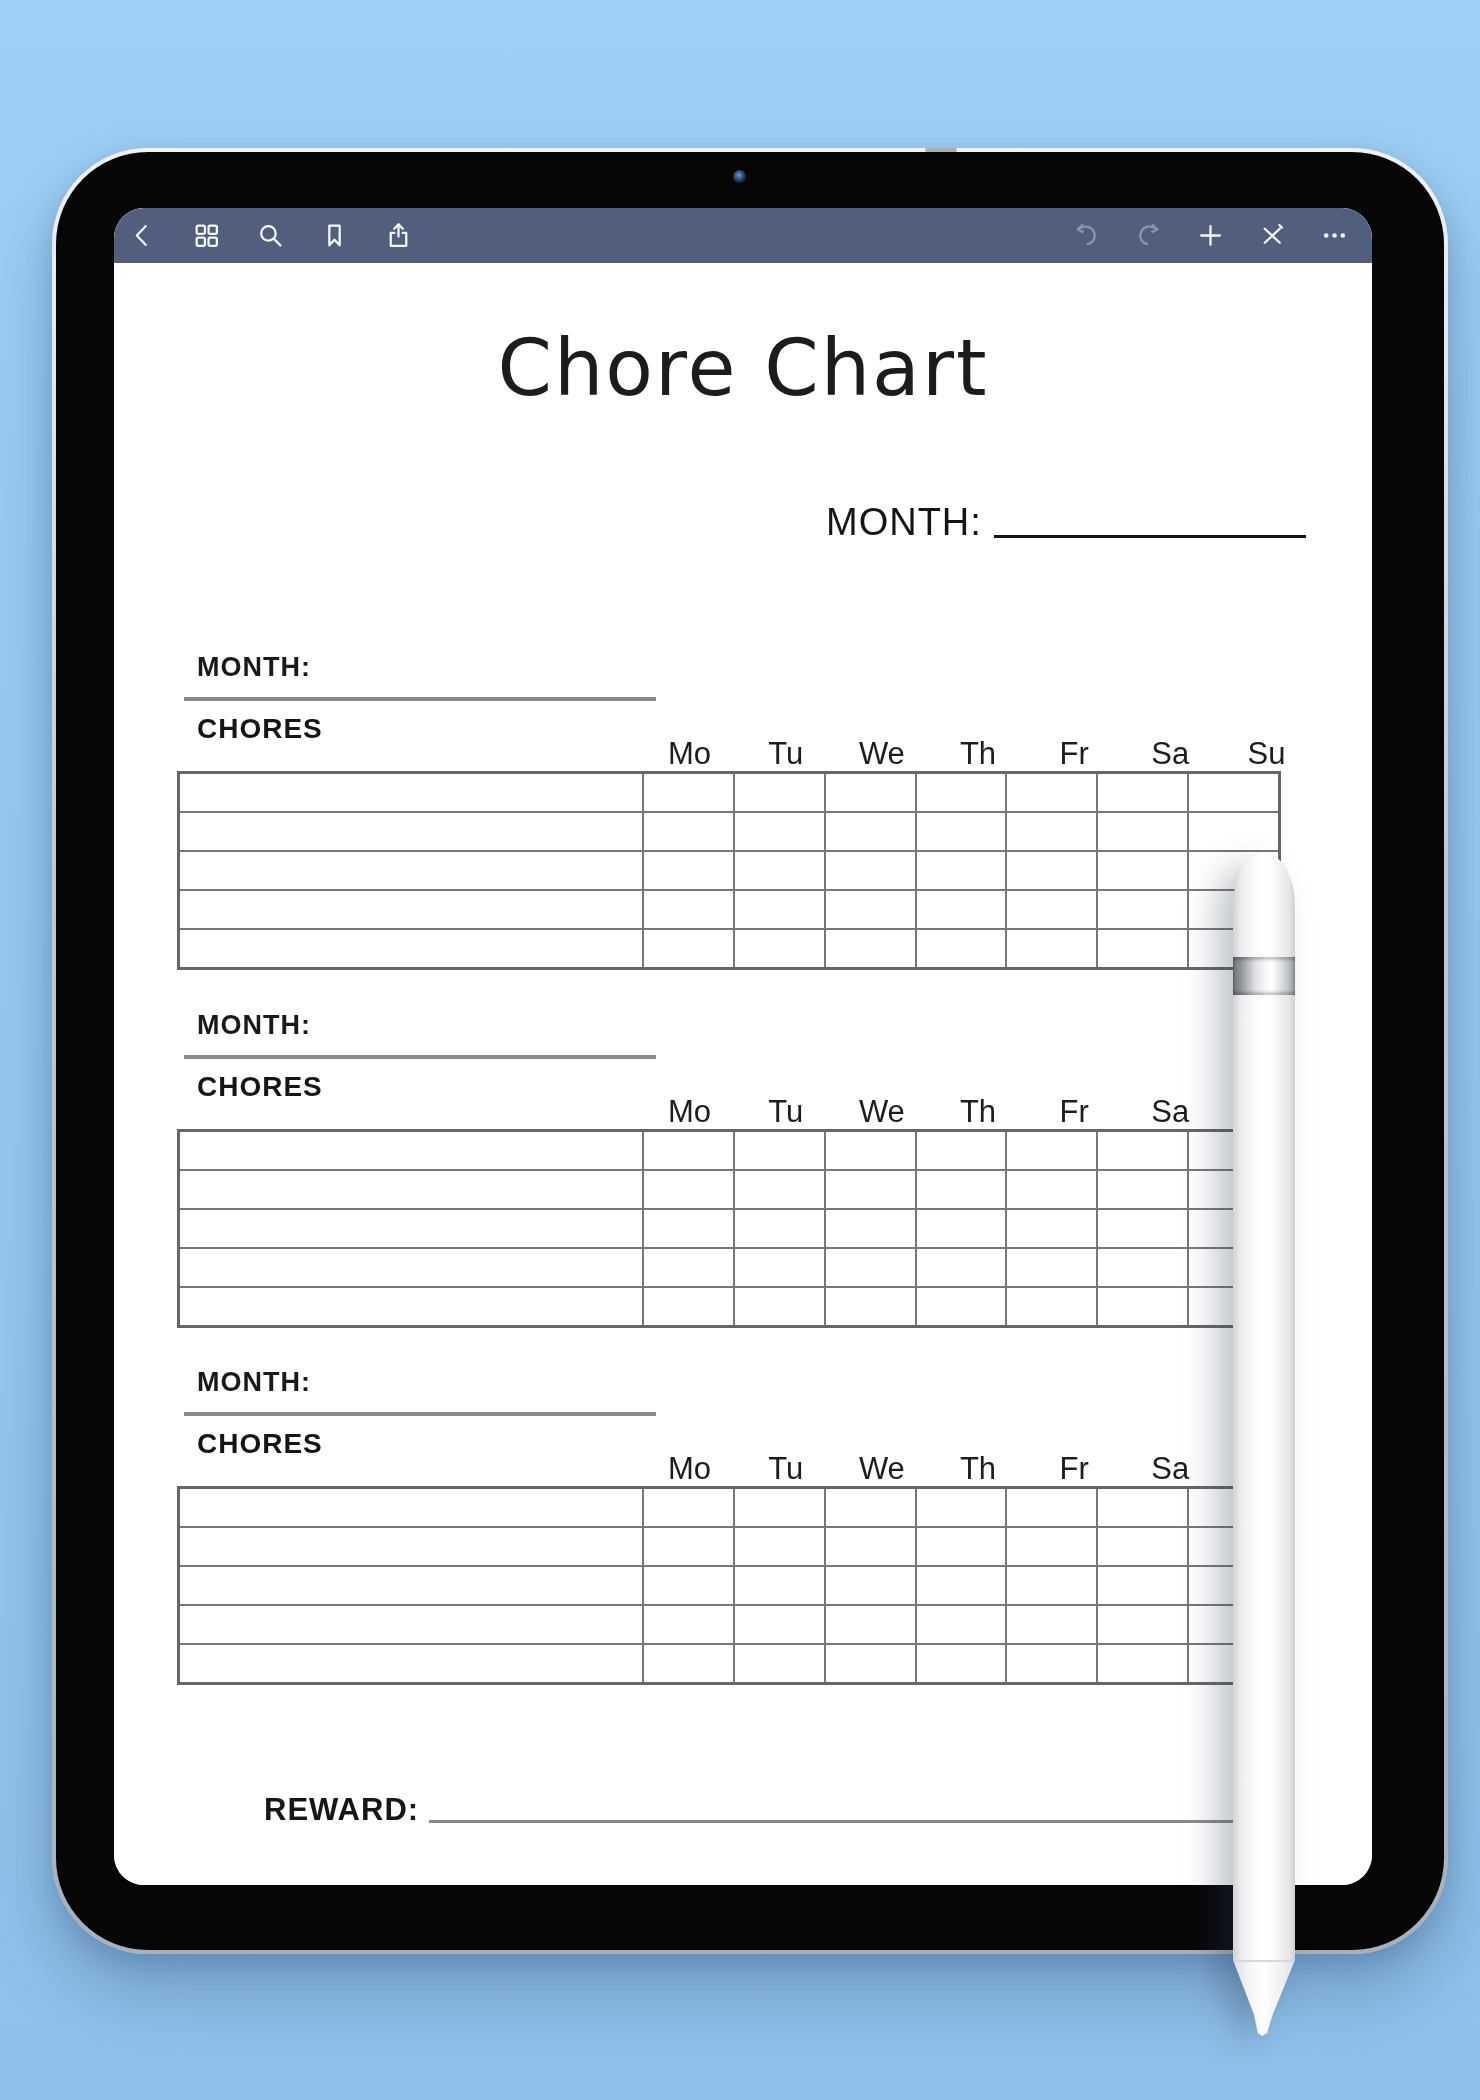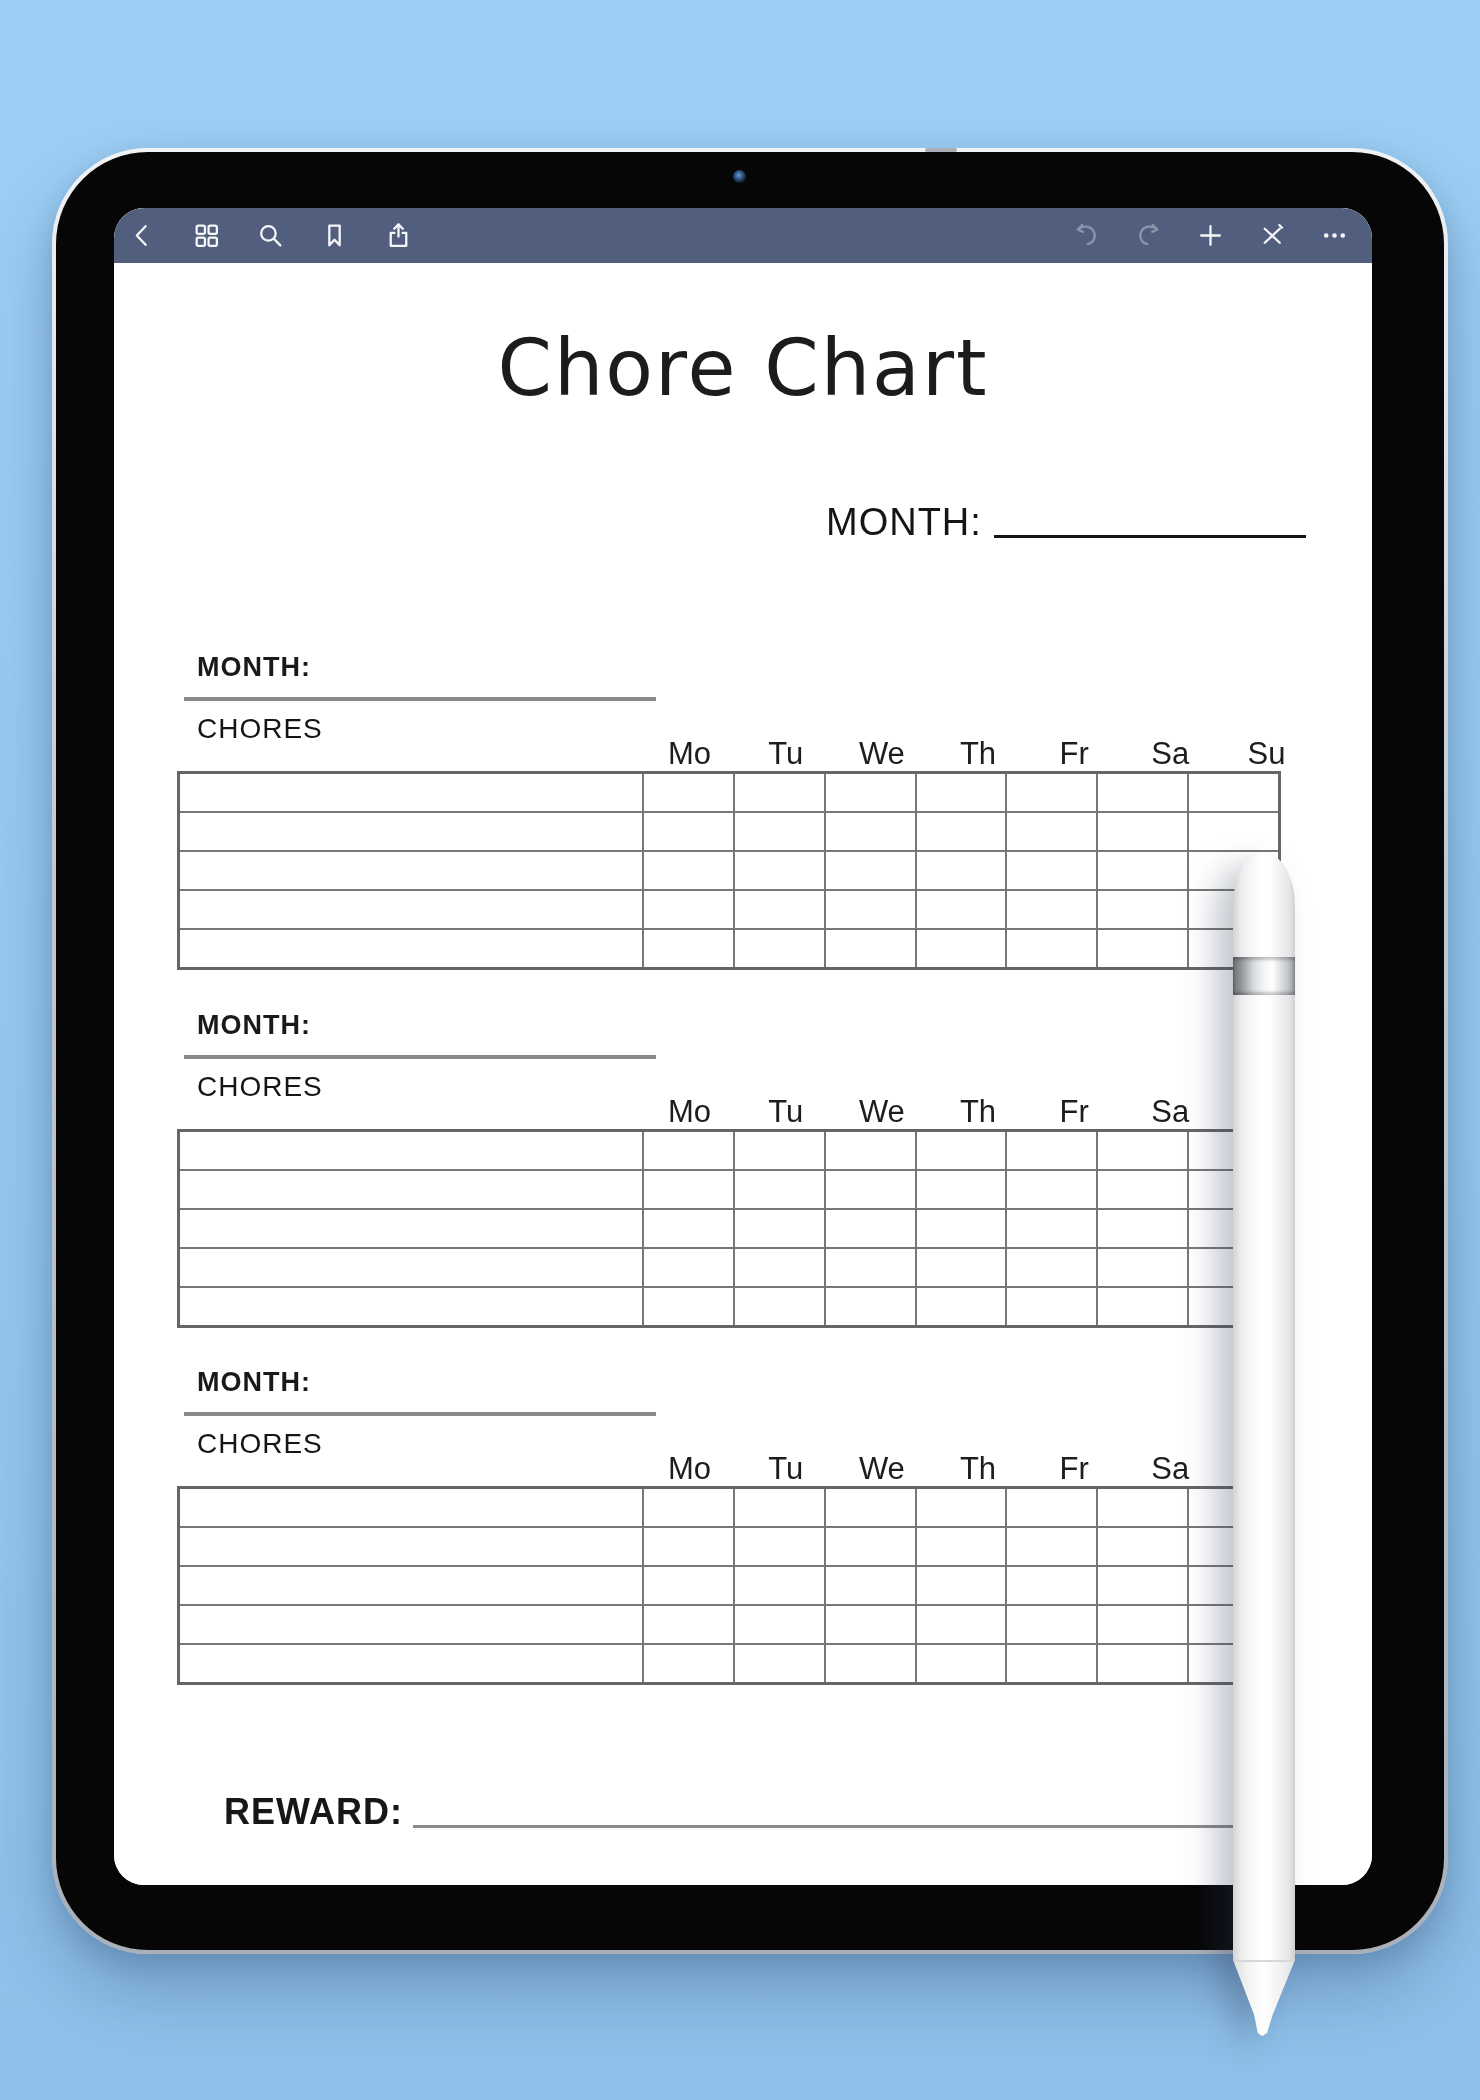--- a/index.html
+++ b/index.html
@@ -52,34 +52,34 @@
   }
   .top-month{position:absolute;left:712px;top:240px;display:flex;align-items:flex-end;}
   .top-month .lbl{font-size:38px;font-weight:500;letter-spacing:1px;color:#151515;line-height:1;}
   .top-month .line{width:312px;height:0;border-bottom:3px solid #151515;margin-left:12px;margin-bottom:3px;position:relative;}
   .blank-text{position:absolute;left:4px;bottom:2px;font-size:26px;color:#222;white-space:nowrap;}
   
   .section{position:absolute;left:63px;width:1104px;height:320px;}
   .sec-1{top:390px;} .sec-2{top:748px;} .sec-3{top:1105px;}
   .sec-month{position:absolute;left:20px;top:0;font-size:27px;font-weight:600;letter-spacing:1px;color:#191919;line-height:1.1;}
   .sec-line{position:absolute;left:7px;top:44px;width:472px;height:4px;background:#8a8a8a;}
-  .sec-chores{position:absolute;left:20px;top:60px;font-size:28px;font-weight:400;letter-spacing:1px;color:#151515;}
+  .sec-chores{position:absolute;left:20px;top:60px;font-size:28px;font-weight:700;letter-spacing:1px;color:#151515;}
   .day-row{position:absolute;left:483px;top:80px;width:636px;height:36px;display:flex;align-items:flex-end;gap:37px;}
   .day-row span{flex:1;text-align:center;font-size:31px;color:#1d1d1d;line-height:1;}
   .grid-table{
     position:absolute;left:0;top:118px;width:1104px;box-sizing:border-box;
     border:3px solid #666666;background:#fff;
   }
   .trow{display:grid;grid-template-columns:462px repeat(7,1fr);height:37px;border-top:2px solid #777777;}
   .trow:first-child{border-top:none;}
   .cell{border-left:2px solid #777777;}
   .cell.chore{border-left:none;}
   
   .reward-row{position:absolute;left:110px;top:1531px;display:flex;align-items:flex-end;}
-  .reward-row .lbl{font-size:36px;font-weight:700;letter-spacing:1px;color:#171717;line-height:1;}
+  .reward-row .lbl{font-size:31px;font-weight:700;letter-spacing:1px;color:#171717;line-height:1;margin-left:40px;}
   .reward-row .line{width:858px;height:0;border-bottom:3px solid #8a8a8a;margin-left:10px;margin-bottom:2px;position:relative;}
   
   .stylus{
     position:absolute;left:1233px;top:853px;width:62px;height:1183px;z-index:9;
     filter:drop-shadow(-17px 12px 16px rgba(45,60,85,.30));
   }
   .st-cap{height:104px;border-radius:31px 31px 0 0 / 52px 52px 0 0;
     background:linear-gradient(90deg,#d2d2d4 0%,#efefef 14%,#ffffff 46%,#fdfdfd 62%,#e6e6e8 90%,#d0d0d2 100%);}
   .st-band{height:38px;
     background:linear-gradient(90deg,#6e7174 0%,#8f9296 12%,#d9dbde 34%,#f7f8fa 52%,#ffffff 64%,#c3c6ca 88%,#96999d 100%);

